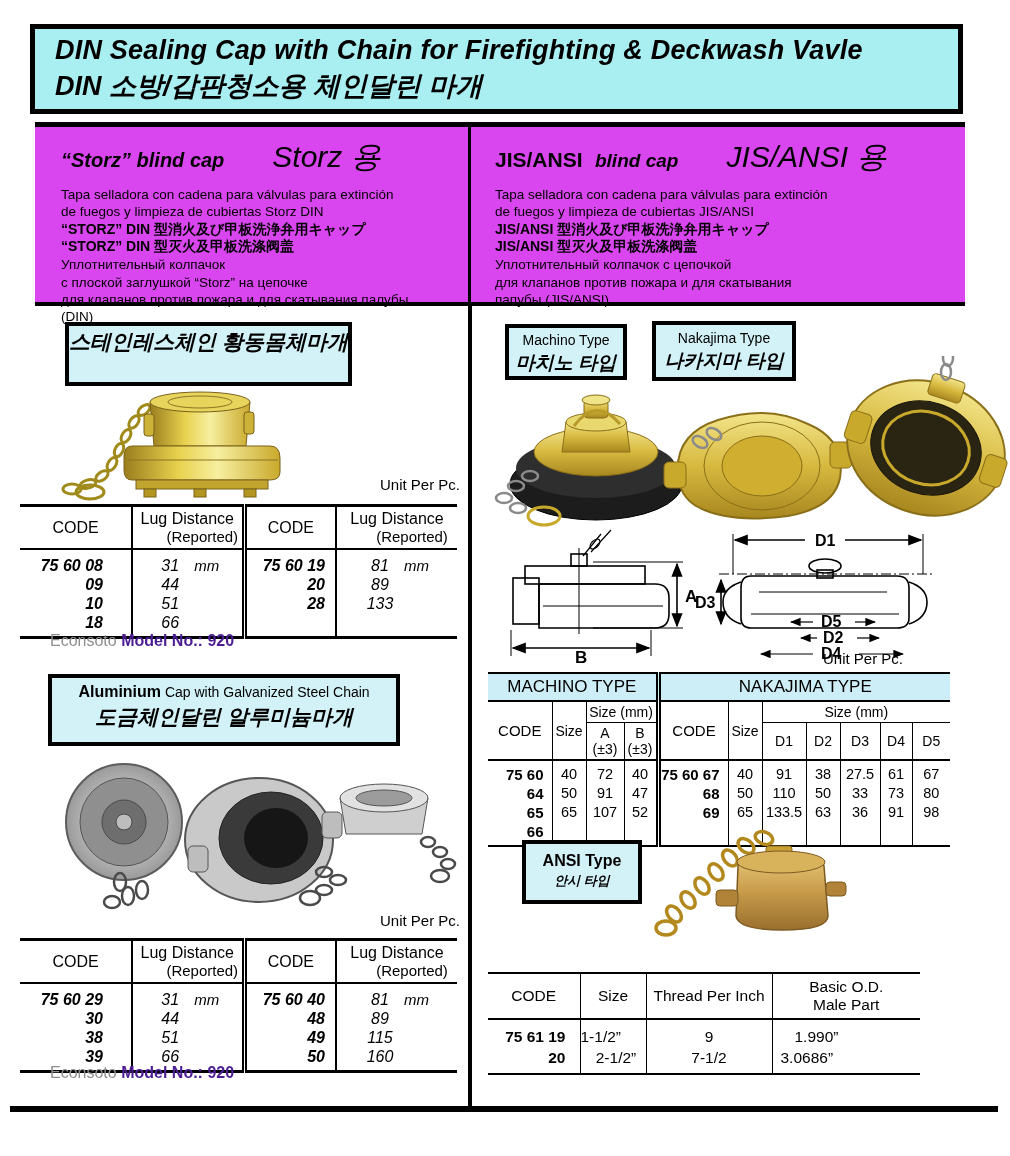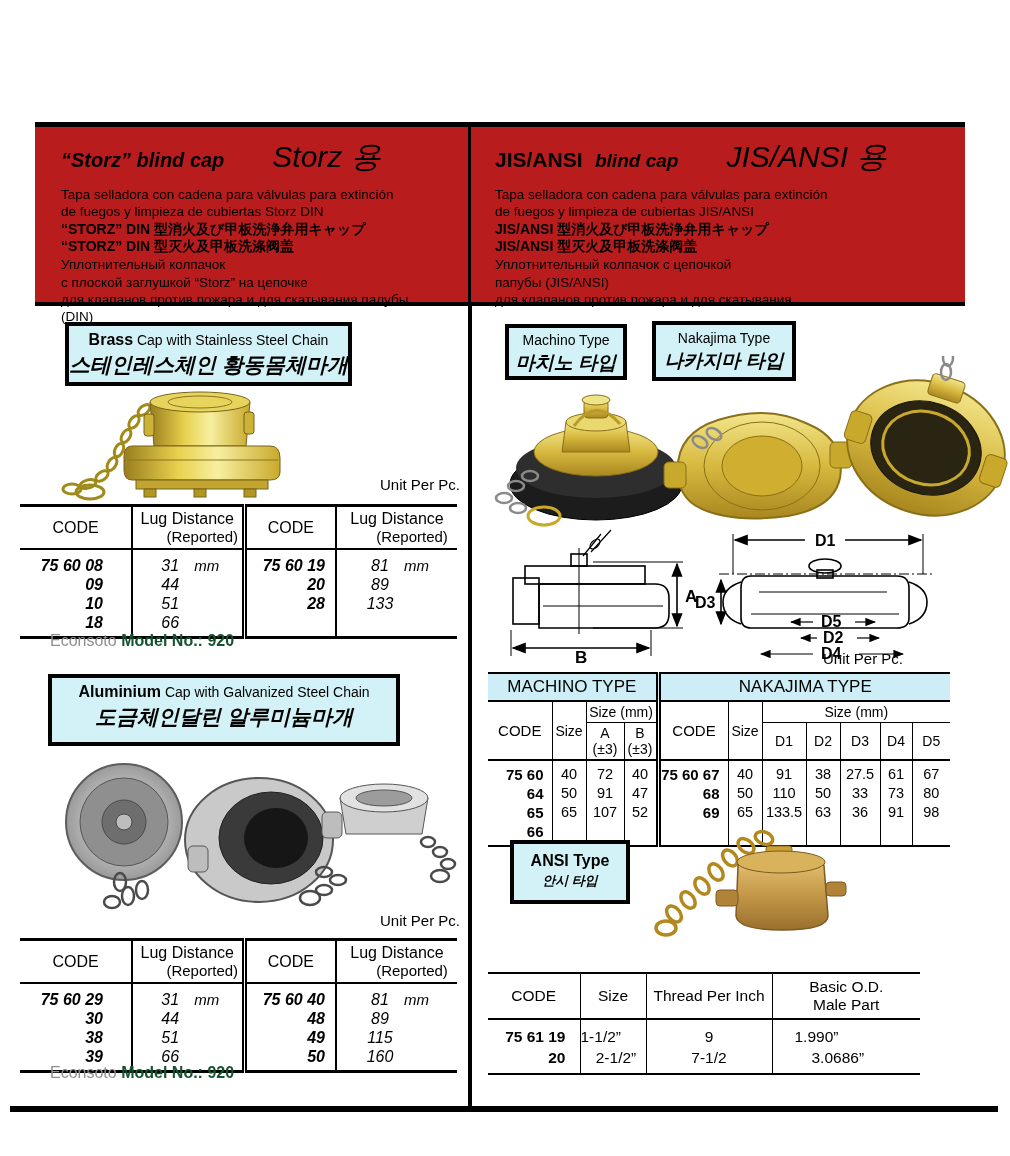--- a/index.html
+++ b/index.html
@@ -7,21 +7,21 @@
   #page { position:relative; width:1010px; height:1156px; background:#fff; overflow:hidden; }
 
   
   .banner { position:absolute; left:30px; top:24px; width:933px; height:90px;
             background:#a9eef1; border:5px solid #000; padding:6px 0 0 20px; }
   .banner .l1 { font-size:27px; font-weight:bold; font-style:italic; letter-spacing:.2px; }
   .banner .l2 { font-size:27px; font-weight:bold; font-style:italic; margin-top:2px; }
 
   
   .desc { position:absolute; left:35px; top:122px; width:930px; height:184px;
-          background:#b91c1c; border-top:5px solid #000; border-bottom:4px solid #000;
+          background:#d946ef; border-top:5px solid #000; border-bottom:4px solid #000;
           display:flex; }
   .desc-pane { height:100%; padding:10px 8px 0 26px; }
   .desc-left  { width:433px; }
   .desc-right { flex:1; border-left:3px solid #000; padding-left:24px; }
   .desc-head { display:flex; align-items:baseline; gap:48px; margin-bottom:8px; }
   .desc-head .h-en { font-size:20px; font-weight:bold; font-style:italic; }
   .desc-head .h-en-roman { font-size:21px; font-weight:bold; }
   .desc-head .h-en-it { font-size:19px; font-weight:bold; font-style:italic; margin-left:8px;}
   .desc-head .h-big { font-size:30px; font-weight:normal; font-style:italic; }
   .desc-line { font-size:13.5px; line-height:1.28; }
@@ -36,21 +36,21 @@
 
   
   .labelbox { position:absolute; background:#d3f2f7; border:4px solid #000; text-align:center; }
   .labelbox .lb1 { font-size:14px; margin-top:5px; }
   .labelbox .lb1 b { font-size:16px; }
   .labelbox .lb2 { font-size:21px; font-weight:bold; font-style:italic; margin-top:2px; }
 
   .unitnote { position:absolute; font-size:15px; text-align:right; }
   .modelnote { position:absolute; font-size:16px; }
   .modelnote .brand { color:#8f8f8f; }
-  .modelnote .mdl { font-weight:bold; color:#14532d; }
+  .modelnote .mdl { font-weight:bold; color:#4c1d95; }
 
   
   table { border-collapse:collapse; }
   .lugtable { position:absolute; width:437px; border-top:3px solid #000; border-bottom:3px solid #000; table-layout:fixed; }
   .lugtable th { font-weight:normal; font-size:16px; border-bottom:2px solid #000; padding:3px 0; }
   .lugtable th .sub { display:block; font-size:15px;padding-left:30px; }
   .lugtable td { vertical-align:top; padding:6px 0 4px 0;font-style:italic; }
   .lugtable .bl  { border-left:2px solid #000; }
   .lugtable .dbl { border-left:5px double #000; }
   .code-line { font-size:16px; font-weight:bold; text-align:right; padding-right:28px; line-height:19px; }
@@ -79,20 +79,24 @@
   .ansi-line { font-size:15.5px; line-height:21px; }
 
   svg text { font-family:"Liberation Sans", sans-serif; }
   .photo { position:absolute; }
 </style>
 </head>
 <body>
 
 <div id="page">
 
+  <div class="banner">
+    <div class="l1">DIN Sealing Cap with Chain for  Firefighting &amp; Deckwash Vavle</div>
+    <div class="l2">DIN 소방/갑판청소용 체인달린 마개</div>
+  </div>
 
   <div class="desc">
     <div class="desc-pane desc-left">
       <div class="desc-head">
         <span class="h-en">“Storz” blind cap</span>
         <span class="h-big">Storz 용</span>
       </div>
       <div class="desc-line">Tapa selladora con cadena para válvulas para extinción</div>
       <div class="desc-line">de fuegos y limpieza de cubiertas Storz DIN</div>
       <div class="desc-line cjk">“STORZ” DIN 型消火及び甲板洗浄弁用キャップ</div>
@@ -108,35 +112,31 @@
           <span class="h-en-roman">JIS/ANSI</span>
           <span class="h-en-it">blind cap</span>
         </span>
         <span class="h-big">JIS/ANSI 용</span>
       </div>
       <div class="desc-line">Tapa  selladora con cadena para válvulas para extinción</div>
       <div class="desc-line">de fuegos y limpieza de cubiertas JIS/ANSI</div>
       <div class="desc-line cjk">JIS/ANSI 型消火及び甲板洗浄弁用キャップ</div>
       <div class="desc-line cjk">JIS/ANSI 型灭火及甲板洗涤阀盖</div>
       <div class="desc-line">Уплотнительный колпачок с цепочкой</div>
+      <div class="desc-line">для клапанов против пожара и для скатывания</div>
       <div class="desc-line">папубы (JIS/ANSI)</div>
-      <div class="desc-line">для клапанов против пожара и для скатывания</div>
     </div>
   </div>
 
   <div class="vdivider"></div>
   <div class="bottomline"></div>
 
   <div class="col col-left">
 
     <div class="labelbox" style="left:45px; top:14px; width:287px; height:64px;">
-      <div class="lb1">
-        <b>Brass</b>
-        <span>Cap with Stainless Steel Chain</span>
-      </div>
       <div class="lb2">스테인레스체인 황동몸체마개</div>
     </div>
 
     <svg class="photo" style="left:12px; top:80px;" width="270" height="118" viewBox="0 0 270 118">
       <defs>
         <linearGradient id="brassG1" x1="0" y1="0" x2="1" y2="0">
           <stop offset="0" stop-color="#9a7d1e"></stop>
             <stop offset="0.35" stop-color="#e8d24e"></stop>
           <stop offset="0.6" stop-color="#f7efa0"></stop>
             <stop offset="1" stop-color="#c9a92c"></stop>
@@ -545,21 +545,21 @@
         </td>
         <td class="bl">
           <div class="mn-line">67</div>
           <div class="mn-line">80</div>
           <div class="mn-line">98</div>
         </td>
       </tr>
     </tbody>
       </table>
 
-    <div class="labelbox" style="left:32px; top:532px; width:120px; height:64px;">
+    <div class="labelbox" style="left:44px; top:532px; width:120px; height:64px;">
       <div class="lb1" style="margin-top:8px;"><b>ANSI Type</b></div>
       <div class="lb2" style="font-size:13px;">안시 타입</div>
     </div>
 
     <svg class="photo" style="left:168px; top:516px;" width="210" height="126" viewBox="0 0 210 126">
       <defs>
         <linearGradient id="brassG3" x1="0" y1="0" x2="0" y2="1">
           <stop offset="0" stop-color="#e9c97a"></stop>
             <stop offset="0.5" stop-color="#c79b4a"></stop>
             <stop offset="1" stop-color="#9a6f2e"></stop>
@@ -609,20 +609,20 @@
         <td class="bl">
           <div class="ansi-line" style="text-align:left;">1-1/2”</div>
           <div class="ansi-line" style="text-align:center;padding-left:6px;">2-1/2”</div>
         </td>
         <td class="bl">
           <div class="ansi-line" style="text-align:center;">9</div>
           <div class="ansi-line" style="text-align:center;">7-1/2</div>
         </td>
         <td class="bl">
           <div class="ansi-line" style="padding-left:22px;">1.990”</div>
-          <div class="ansi-line" style="padding-left:39px;">3.0686”</div>
+          <div class="ansi-line" style="padding-left:8px;">3.0686”</div>
         </td>
       </tr>
     </tbody>
       </table>
 
   </div>
 </div>
 
 </body></html>

